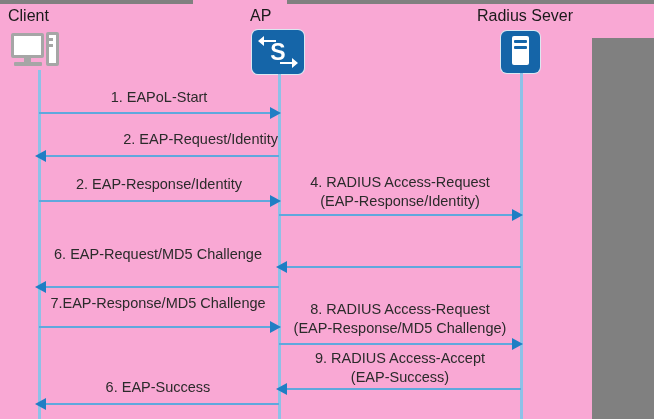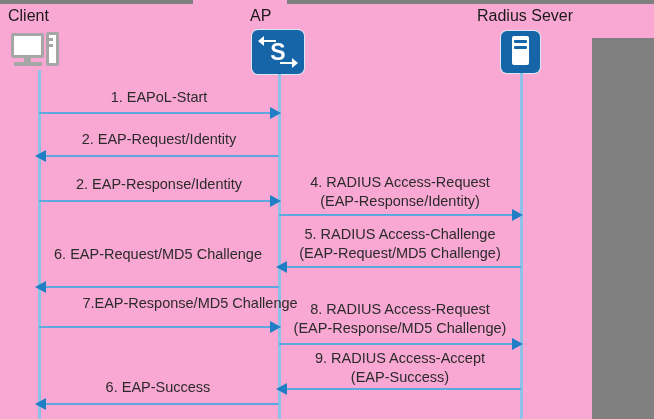--- a/index.html
+++ b/index.html
@@ -212,53 +212,49 @@
   </div>
 
   <div class="lifeline" style="left:520px; top:73px; height:346px;"></div>
 
   <div class="msg-label" style="left:40px; top:88px; width:238px;">
     <span>1. EAPoL-Start</span>
   </div>
   <div class="msg-line" style="left:39px; top:112px; width:234px;"></div>
   <div class="arrow-head right" style="left:270px; top:107px;"></div>
 
-  <div class="msg-label" style="left:40px; top:130px; width:238px;">
+  <div class="msg-label" style="left:40px; top:130px; width:238px;text-align:right;">
     <span>2. EAP-Request/Identity</span>
   </div>
   <div class="msg-line" style="left:45px; top:155px; width:234px;"></div>
   <div class="arrow-head left" style="left:35px; top:150px;"></div>
 
   <div class="msg-label" style="left:40px; top:175px; width:238px;">
     <span>2. EAP-Response/Identity</span>
   </div>
   <div class="msg-line" style="left:39px; top:200px; width:234px;"></div>
   <div class="arrow-head right" style="left:270px; top:195px;"></div>
 
   <div class="msg-label" style="left:280px; top:173px; width:240px;">
     <span>4. RADIUS Access-Request</span>
     <span class="l2">(EAP-Response/Identity)</span>
   </div>
   <div class="msg-line" style="left:279px; top:214px; width:236px;"></div>
   <div class="arrow-head right" style="left:512px; top:209px;"></div>
 
-  <div class="msg-label" style="left:280px; top:225px; width:240px;">
-    <span>5. RADIUS Access-Challenge</span>
-    <span class="l2">(EAP-Request/MD5 Challenge)</span>
-  </div>
   <div class="msg-line" style="left:286px; top:266px; width:235px;"></div>
   <div class="arrow-head left" style="left:276px; top:261px;"></div>
 
   <div class="msg-label" style="left:38px; top:245px; width:240px;">
     <span>6. EAP-Request/MD5 Challenge</span>
   </div>
   <div class="msg-line" style="left:45px; top:286px; width:234px;"></div>
   <div class="arrow-head left" style="left:35px; top:281px;"></div>
 
-  <div class="msg-label" style="left:38px; top:294px; width:240px;padding-left:32px;">
+  <div class="msg-label" style="left:38px; top:294px; width:240px;">
     <span>7.EAP-Response/MD5 Challenge</span>
   </div>
   <div class="msg-line" style="left:39px; top:326px; width:234px;"></div>
   <div class="arrow-head right" style="left:270px; top:321px;"></div>
 
   <div class="msg-label" style="left:280px; top:300px; width:240px;">
     <span>8. RADIUS Access-Request</span>
     <span class="l2">(EAP-Response/MD5 Challenge)</span>
   </div>
   <div class="msg-line" style="left:279px; top:343px; width:236px;"></div>

